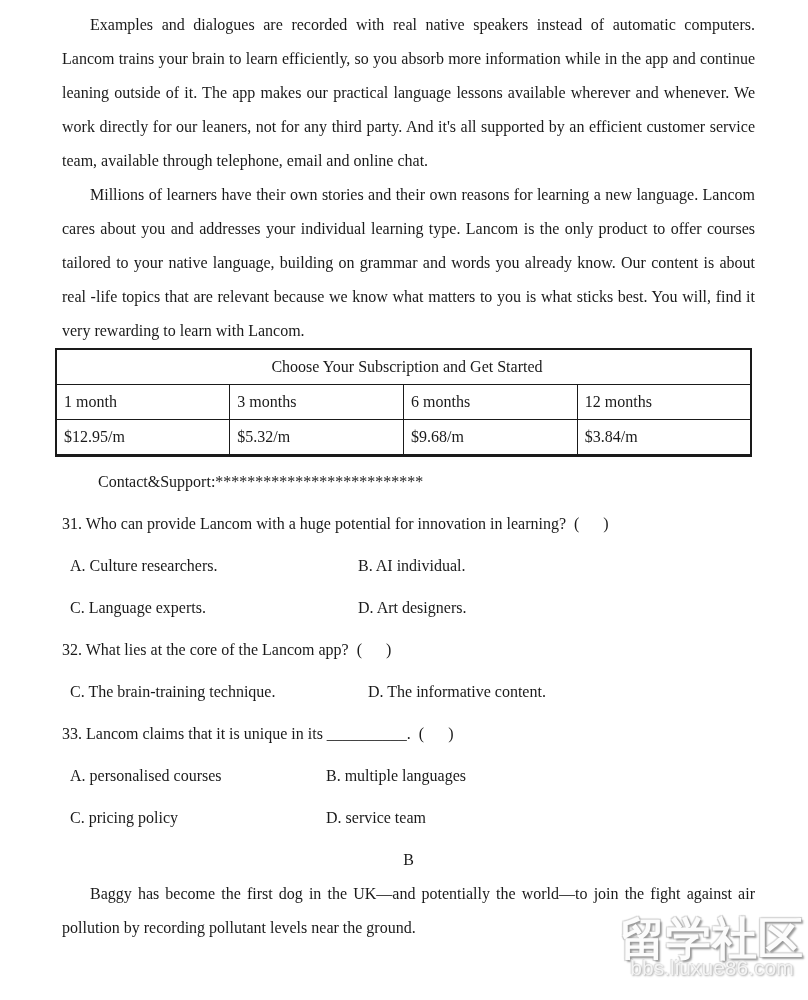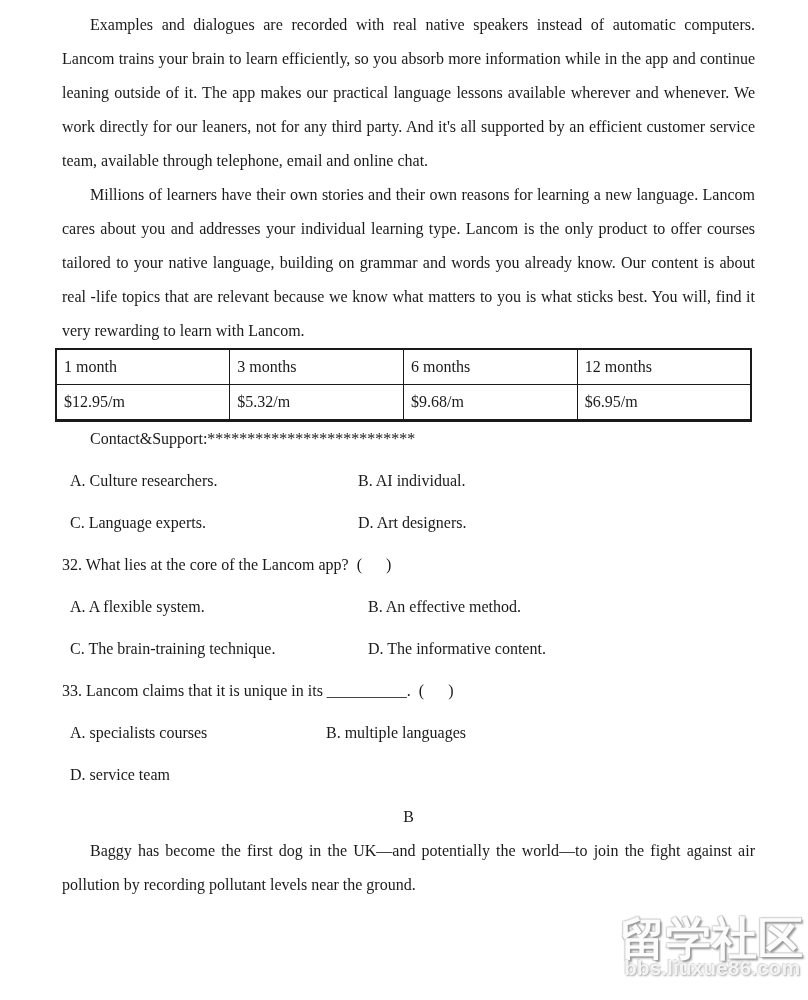--- a/index.html
+++ b/index.html
@@ -17,21 +17,21 @@
     padding: 8px 53px 0 62px;
     box-sizing: border-box;
     font-size: 16px;
     line-height: 34px;
   }
   .para {
     margin: 0;
     text-align: justify;
     text-indent: 28px;
   }
-  .plain { margin: 0; }
+  .plain { margin: 8px; }
   .indent { text-indent: 28px; }
 
   table.sub-table {
     border-collapse: collapse;
     table-layout: fixed;
     width: 697px;
     margin-left: -7px;
     border: 2px solid #1a1a1a;
     border-bottom-width: 3px;
     font-size: 16px;
@@ -69,80 +69,81 @@
   }
   .watermark-title {
     font-size: 45px;
     font-weight: bold;
     letter-spacing: 1px;
     color: #fcfcfc;
     text-shadow: 2px 2px 2px #9a9a9a, -1px -1px 1px #d8d8d8, 1px -1px 1px #c8c8c8, -1px 1px 1px #c8c8c8;
   }
   .watermark-url {
     font-size: 21px;
-    font-weight: bold;
+    font-weight: normal;
     margin-top: -13px;
     color: #f4f4f4;
     text-shadow: 1px 1px 2px #a8a8a8, -1px -1px 1px #dcdcdc;
   }
 </style>
 </head>
 <body>
 
 <div class="page">
 
   <p class="para">Examples and dialogues are recorded with real native speakers instead of automatic computers. Lancom trains your brain to learn efficiently, so you absorb more information while in the app and continue leaning outside of it. The app makes our practical language lessons available wherever and whenever. We work directly for our leaners, not for any third party. And it's all supported by an efficient customer service team, available through telephone, email and online chat.</p>
 
   <p class="para">Millions of learners have their own stories and their own reasons for learning a new language. Lancom cares about you and addresses your individual learning type. Lancom is the only product to offer courses tailored to your native language, building on grammar and words you already know. Our content is about real -life topics that are relevant because we know what matters to you is what sticks best. You will, find it very rewarding to learn with Lancom.</p>
 
   <table class="sub-table">
     <tbody>
       <tr>
+        <td class="t-title" colspan="4">Choose Your Subscription and Get Started</td>
+      </tr>
+      <tr>
         <td>1 month</td>
         <td>3 months</td>
         <td>6 months</td>
         <td>12 months</td>
       </tr>
       <tr>
         <td>$12.95/m</td>
         <td>$5.32/m</td>
         <td>$9.68/m</td>
-        <td>$6.95/m</td>
+        <td>$3.84/m</td>
       </tr>
     </tbody>
   </table>
 
 
   <p class="plain indent">Contact&amp;Support:**************************</p>
 
+  <p class="q-title">31. Who can provide Lancom with a huge potential for innovation in learning?  (      )</p>
   <div class="opt-row cols-q31">
     <span>A. Culture researchers.</span>
     <span>B. AI individual.</span>
   </div>
   <div class="opt-row cols-q31">
     <span>C. Language experts.</span>
     <span>D. Art designers.</span>
   </div>
 
   <p class="q-title">32. What lies at the core of the Lancom app?  (      )</p>
   <div class="opt-row cols-q32">
-    <span>A. A flexible system.</span>
-    <span>B. An effective method.</span>
-  </div>
-  <div class="opt-row cols-q32">
     <span>C. The brain-training technique.</span>
     <span>D. The informative content.</span>
   </div>
 
   <p class="q-title">33. Lancom claims that it is unique in its __________.  (      )</p>
   <div class="opt-row cols-q33">
-    <span>A. specialists courses</span>
+    <span>A. personalised courses</span>
     <span>B. multiple languages</span>
   </div>
   <div class="opt-row cols-q33">
+    <span>C. pricing policy</span>
     <span>D. service team</span>
   </div>
 
   <p class="section-label">B</p>
 
   <p class="para">Baggy has become the first dog in the UK—and potentially the world—to join the fight against air pollution by recording pollutant levels near the ground.</p>
 
 </div>
 
 <div class="watermark">

